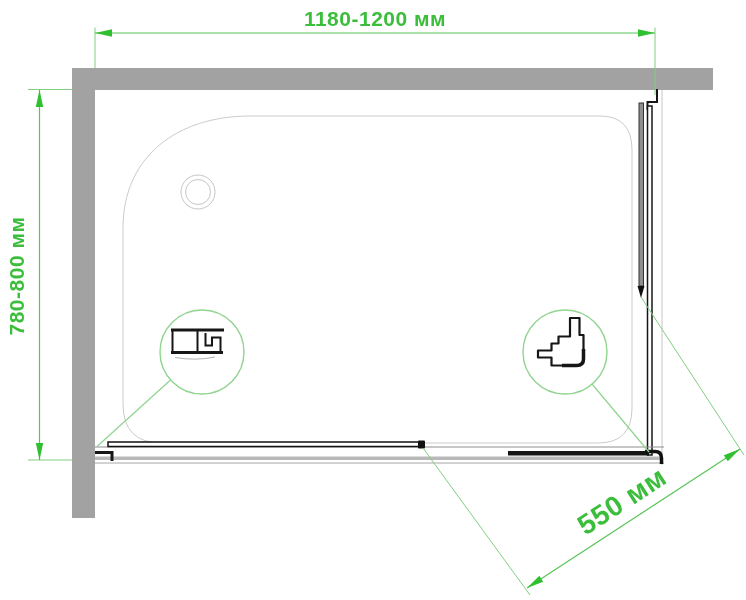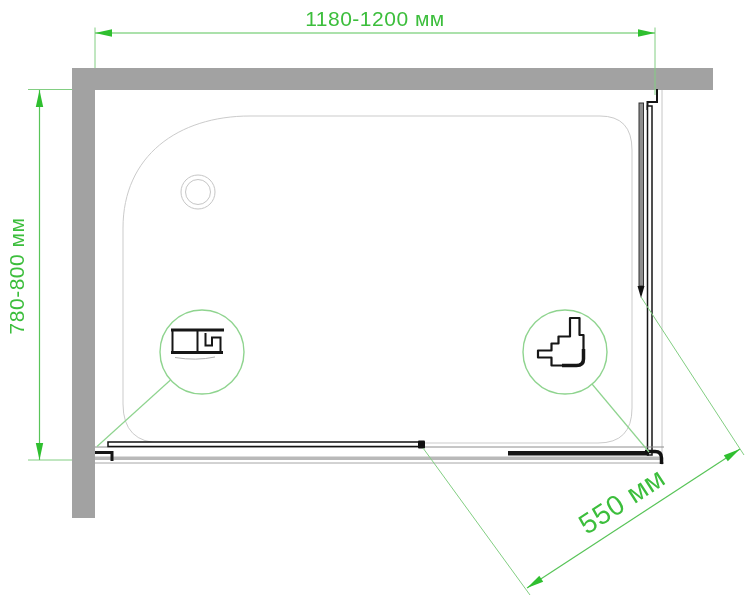--- a/index.html
+++ b/index.html
@@ -7,20 +7,21 @@
     padding: 0;
     background: #ffffff;
     font-family: "Liberation Sans", sans-serif;
   }
   .canvas {
     position: relative;
     width: 746px;
     height: 600px;
     background: #ffffff;
     overflow: hidden;
+    font-weight: bold;
   }
   svg { display: block; }
   text.dim-label {
     fill: #3CBE3C;
     font-family: "Liberation Sans", sans-serif;
     letter-spacing: 0.5px;
   }
 </style>
 </head>
 <body>

